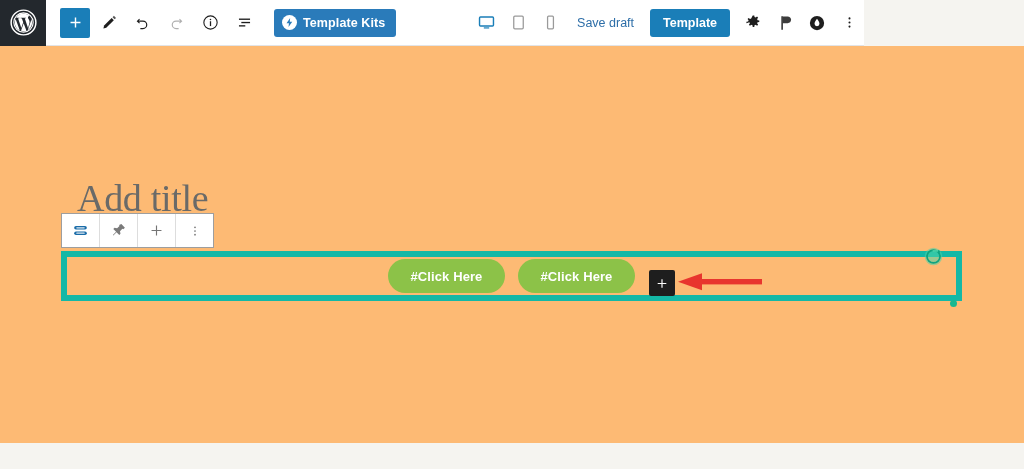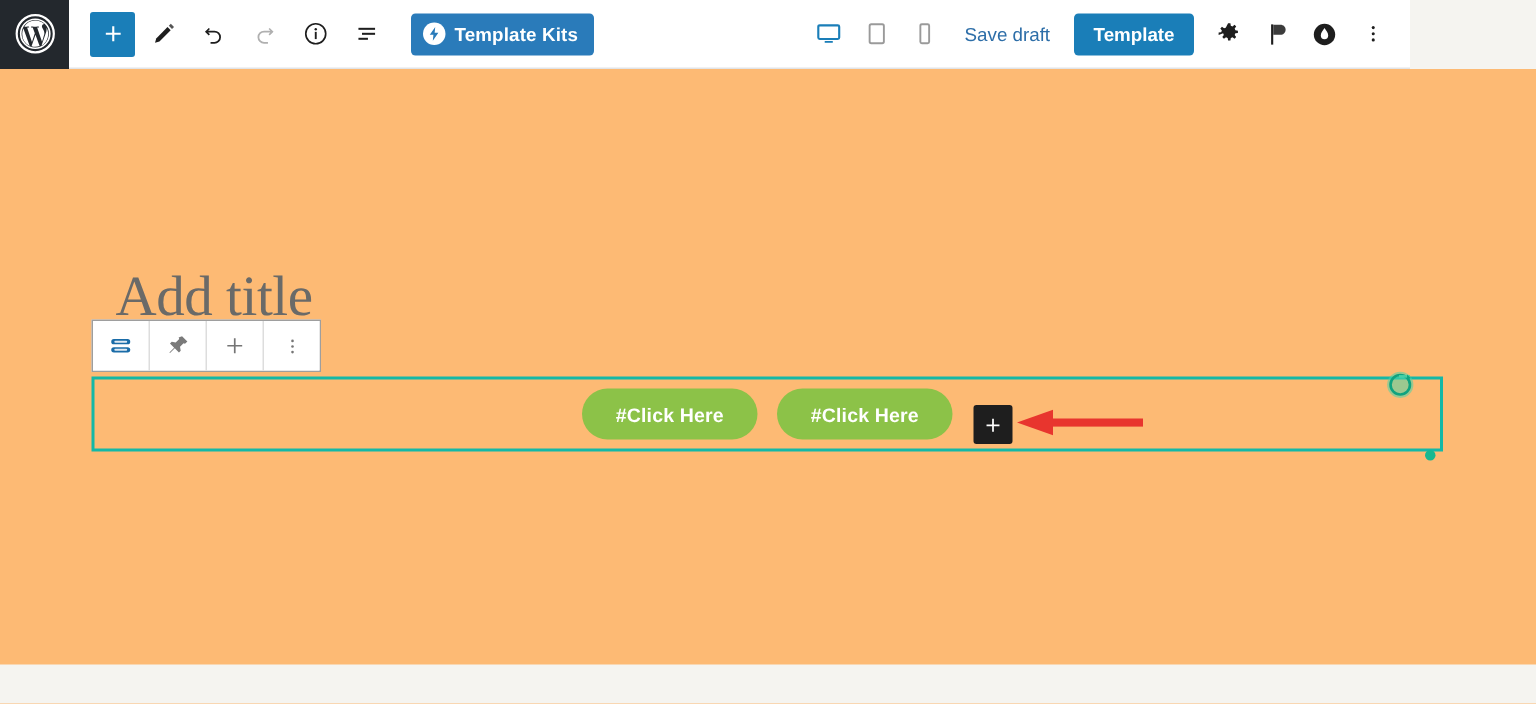--- a/index.html
+++ b/index.html
@@ -6,42 +6,42 @@
   body{
     width:1024px;height:469px;overflow:hidden;
     font-family:"Liberation Sans", sans-serif;
     background:#f5f4f0;
     -webkit-font-smoothing:antialiased;
   }
   .app{position:relative;width:1024px;height:469px;}
 
   
   .header{
-    position:absolute;left:0;top:0;width:940px;height:46px;
+    position:absolute;left:0;top:0;width:864px;height:46px;
     background:#ffffff;border-bottom:1px solid #e2e4e7;
     display:flex;align-items:center;box-sizing:border-box;
   }
   .wp-logo{
     width:46px;height:46px;background:#23282d;flex:0 0 46px;
     display:flex;align-items:center;justify-content:center;
   }
   .wp-logo svg{display:block;}
   .hdr-left{display:flex;align-items:center;gap:2px;padding-left:14px;}
   .ic-btn{
     width:32px;height:32px;display:flex;align-items:center;justify-content:center;
     border-radius:2px;background:transparent;border:none;cursor:pointer;padding:0;
   }
   .ic-btn.primary{background:#1a7eb8;width:30px;height:30px;border-radius:2px;}
   .tk-btn{
     margin-left:12px;height:28px;background:#2a7bba;color:#fff;border-radius:3px;
     display:flex;align-items:center;gap:6px;padding:0 11px 0 8px;border:none;cursor:pointer;
     font-size:12.5px;font-weight:bold;letter-spacing:.1px;
   }
   .tk-ico{width:15px;height:15px;border-radius:50%;background:#fff;display:flex;align-items:center;justify-content:center;}
-  .hdr-right{margin-left:auto;display:flex;align-items:center;padding-right:10px;gap:2px;}
+  .hdr-right{margin-left:auto;display:flex;align-items:center;padding-right:0;gap:2px;}
   .dev-btn{width:30px;height:30px;display:flex;align-items:center;justify-content:center;background:none;border:none;cursor:pointer;padding:0;}
   .txt-btn{
     background:none;border:none;cursor:pointer;color:#2d6ea8;font-size:12.5px;
     padding:0 10px;height:30px;
   }
   .publish-btn{
     background:#1a7eb8;color:#fff;border:none;border-radius:3px;cursor:pointer;
     font-size:12.5px;font-weight:bold;height:28px;padding:0 13px;margin:0 6px 0 4px;
   }
   .rnd-ico{width:30px;height:30px;display:flex;align-items:center;justify-content:center;background:none;border:none;cursor:pointer;padding:0;}
@@ -65,21 +65,21 @@
   }
   .tb-item{
     width:37px;display:flex;align-items:center;justify-content:center;
     border-right:1px solid #ddd;background:#fff;cursor:pointer;
   }
   .tb-item:last-child{border-right:none;}
 
   
   .blk-sel{
     position:absolute;left:61px;top:205px;width:901px;height:50px;
-    border:2px solid #14b8a6;box-sizing:border-box;background:transparent;
+    border:6px solid #14b8a6;box-sizing:border-box;background:transparent;
   }
   .btn-row{
     position:absolute;left:0;top:0;width:100%;height:100%;
     display:flex;align-items:center;justify-content:center;gap:13px;
   }
   .wp-pill{
     background:#8cc248;color:#fff;border:none;border-radius:22px;cursor:pointer;
     font-size:13px;font-weight:bold;height:34px;min-width:117px;padding:0 18px;
     letter-spacing:.1px;
   }

